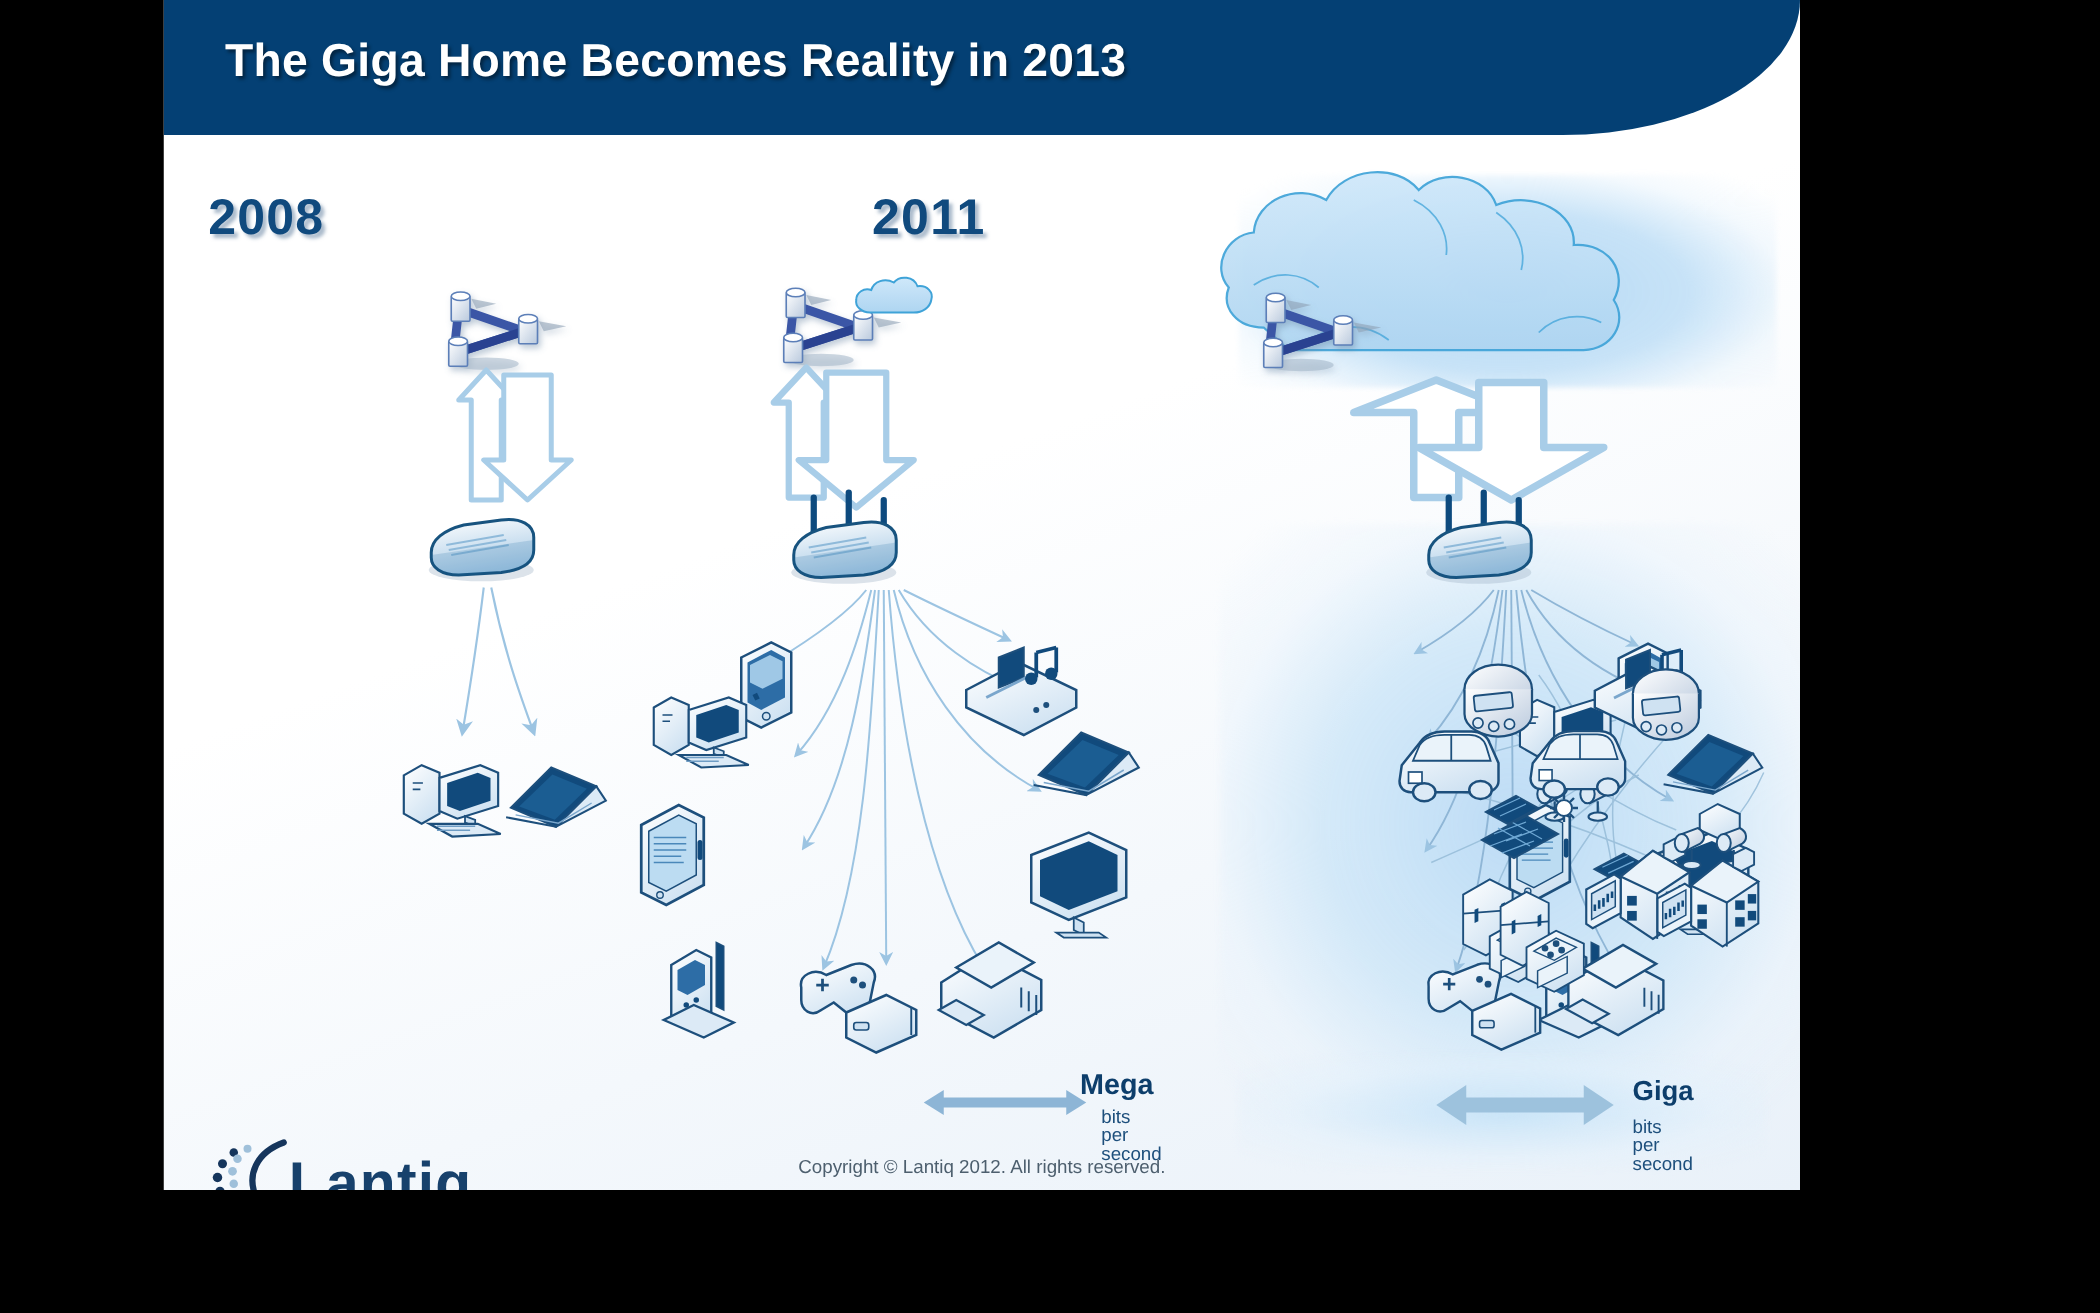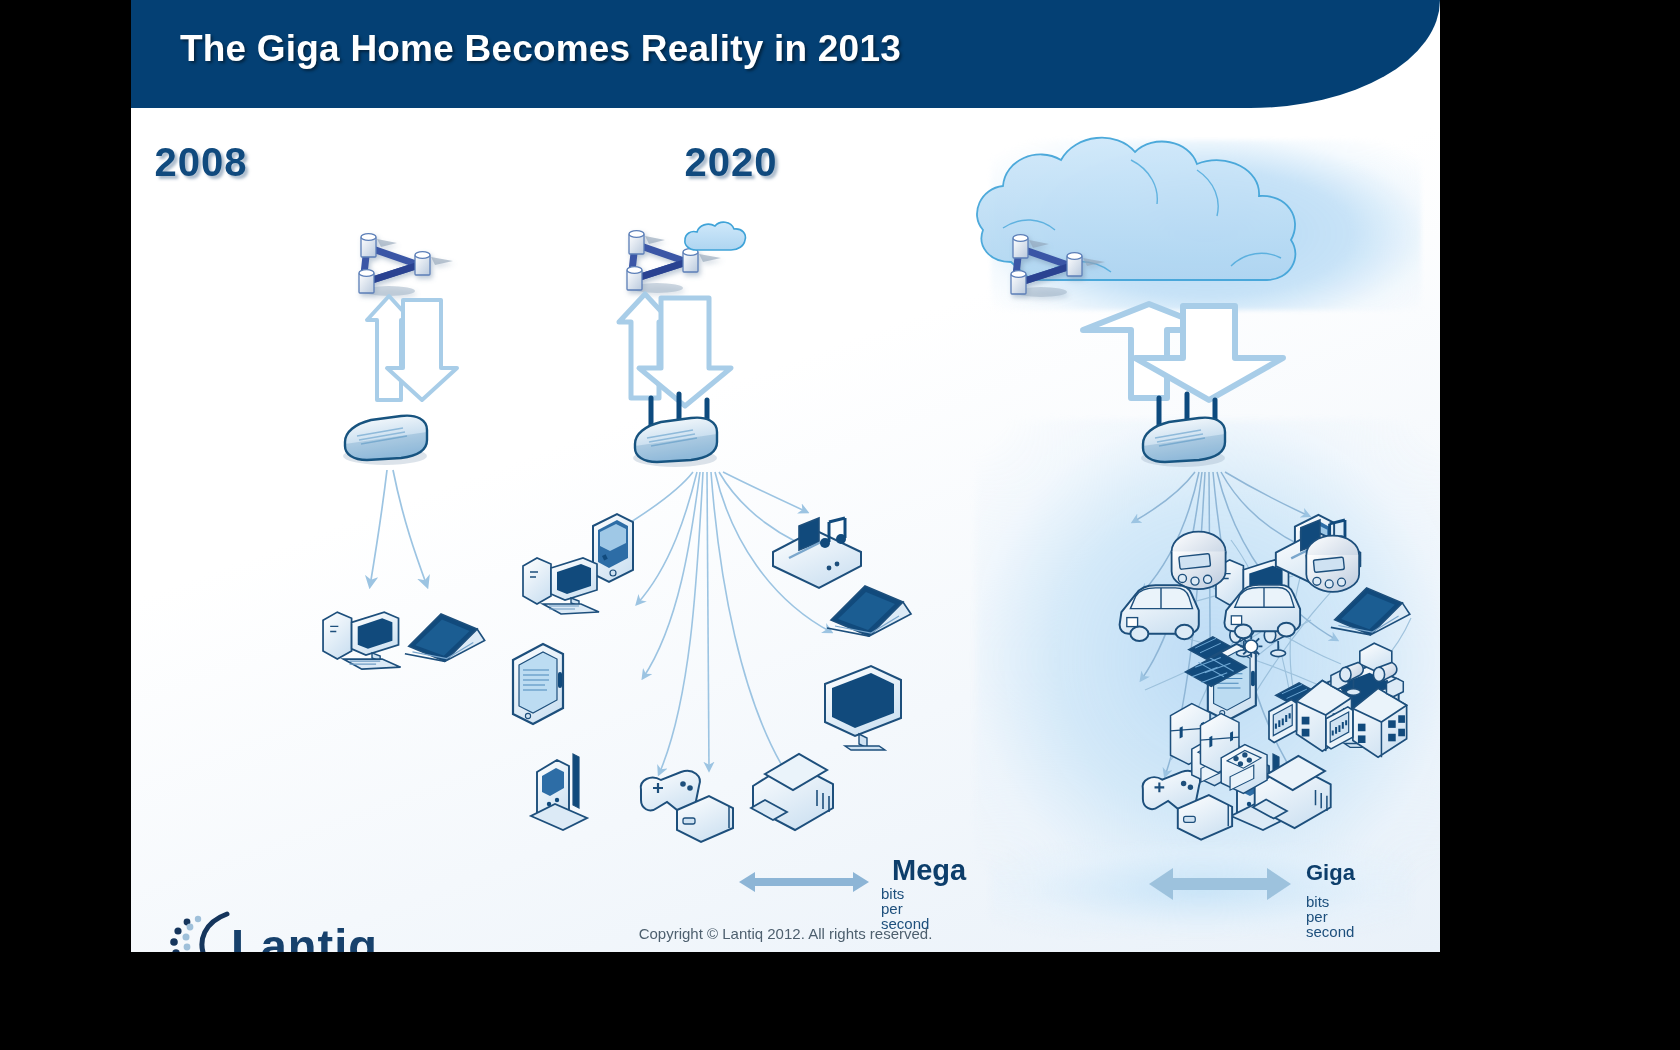--- a/index.html
+++ b/index.html
@@ -22,21 +22,21 @@
     overflow:hidden;
   }
   #title{
     position:absolute;left:49px;top:28px;
     color:#ffffff;font-size:37px;font-weight:bold;letter-spacing:.2px;
     text-shadow:2px 2px 3px rgba(0,0,0,.45);
     white-space:nowrap;
   }
 
   
-  .col{position:absolute;top:96px;height:800px;}
+  .col{position:absolute;top:108px;height:800px;margin-left:12px;}
   #col2008{left:0;width:400px;}
   #col2011{left:380px;width:440px;}
   #col2013{left:800px;width:509px;}
 
   .year{
     position:absolute;text-align:center;width:100%;
     font-size:40px;font-weight:bold;color:#104a7e;
     text-shadow:3px 3px 3px rgba(100,130,160,.55);
     letter-spacing:1px;
   }
@@ -66,21 +66,21 @@
 
   
   .bw{position:absolute;}
   .bw .lab{
     position:absolute;color:#0d3e6b;font-weight:bold;line-height:1;
   }
   .bw .sub{
     position:absolute;color:#1d4f7c;line-height:1;
   }
   #bwMega{left:595px;top:862px;}
-  #bwMega .lab{left:166px;top:-6px;font-size:29px;}
+  #bwMega .lab{left:138px;top:-6px;font-size:23px;}
   #bwMega .sub{left:155px;top:24px;font-size:15px;}
   #bwGiga{left:1010px;top:868px;}
   #bwGiga .lab{left:165px;top:-6px;font-size:22px;}
   #bwGiga .sub{left:165px;top:26px;font-size:15px;}
 
   
   #copyright{
     position:absolute;left:0;top:925px;width:1309px;text-align:center;
     color:#4d5f6e;font-size:15px;
   }
@@ -553,21 +553,21 @@
       </g>
       <g>
         <path d="M1018 884 L1042 868 L1042 878 L1136 878 L1136 868 L1160 884 L1136 900 L1136 890 L1042 890 L1042 900 Z" fill="#9dc2dd"></path>
       </g>
     </svg>
 
     <div class="col" id="col2008">
       <div class="year" id="y2008">2008</div>
     </div>
     <div class="col" id="col2011">
-      <div class="year" id="y2011">2020</div>
+      <div class="year" id="y2011">2011</div>
     </div>
 
     <div class="bw" id="bwMega">
       <div class="lab">Mega</div>
       <div class="sub">bits per second</div>
     </div>
     <div class="bw" id="bwGiga">
       <div class="lab">Giga</div>
       <div class="sub">bits per second</div>
     </div>

